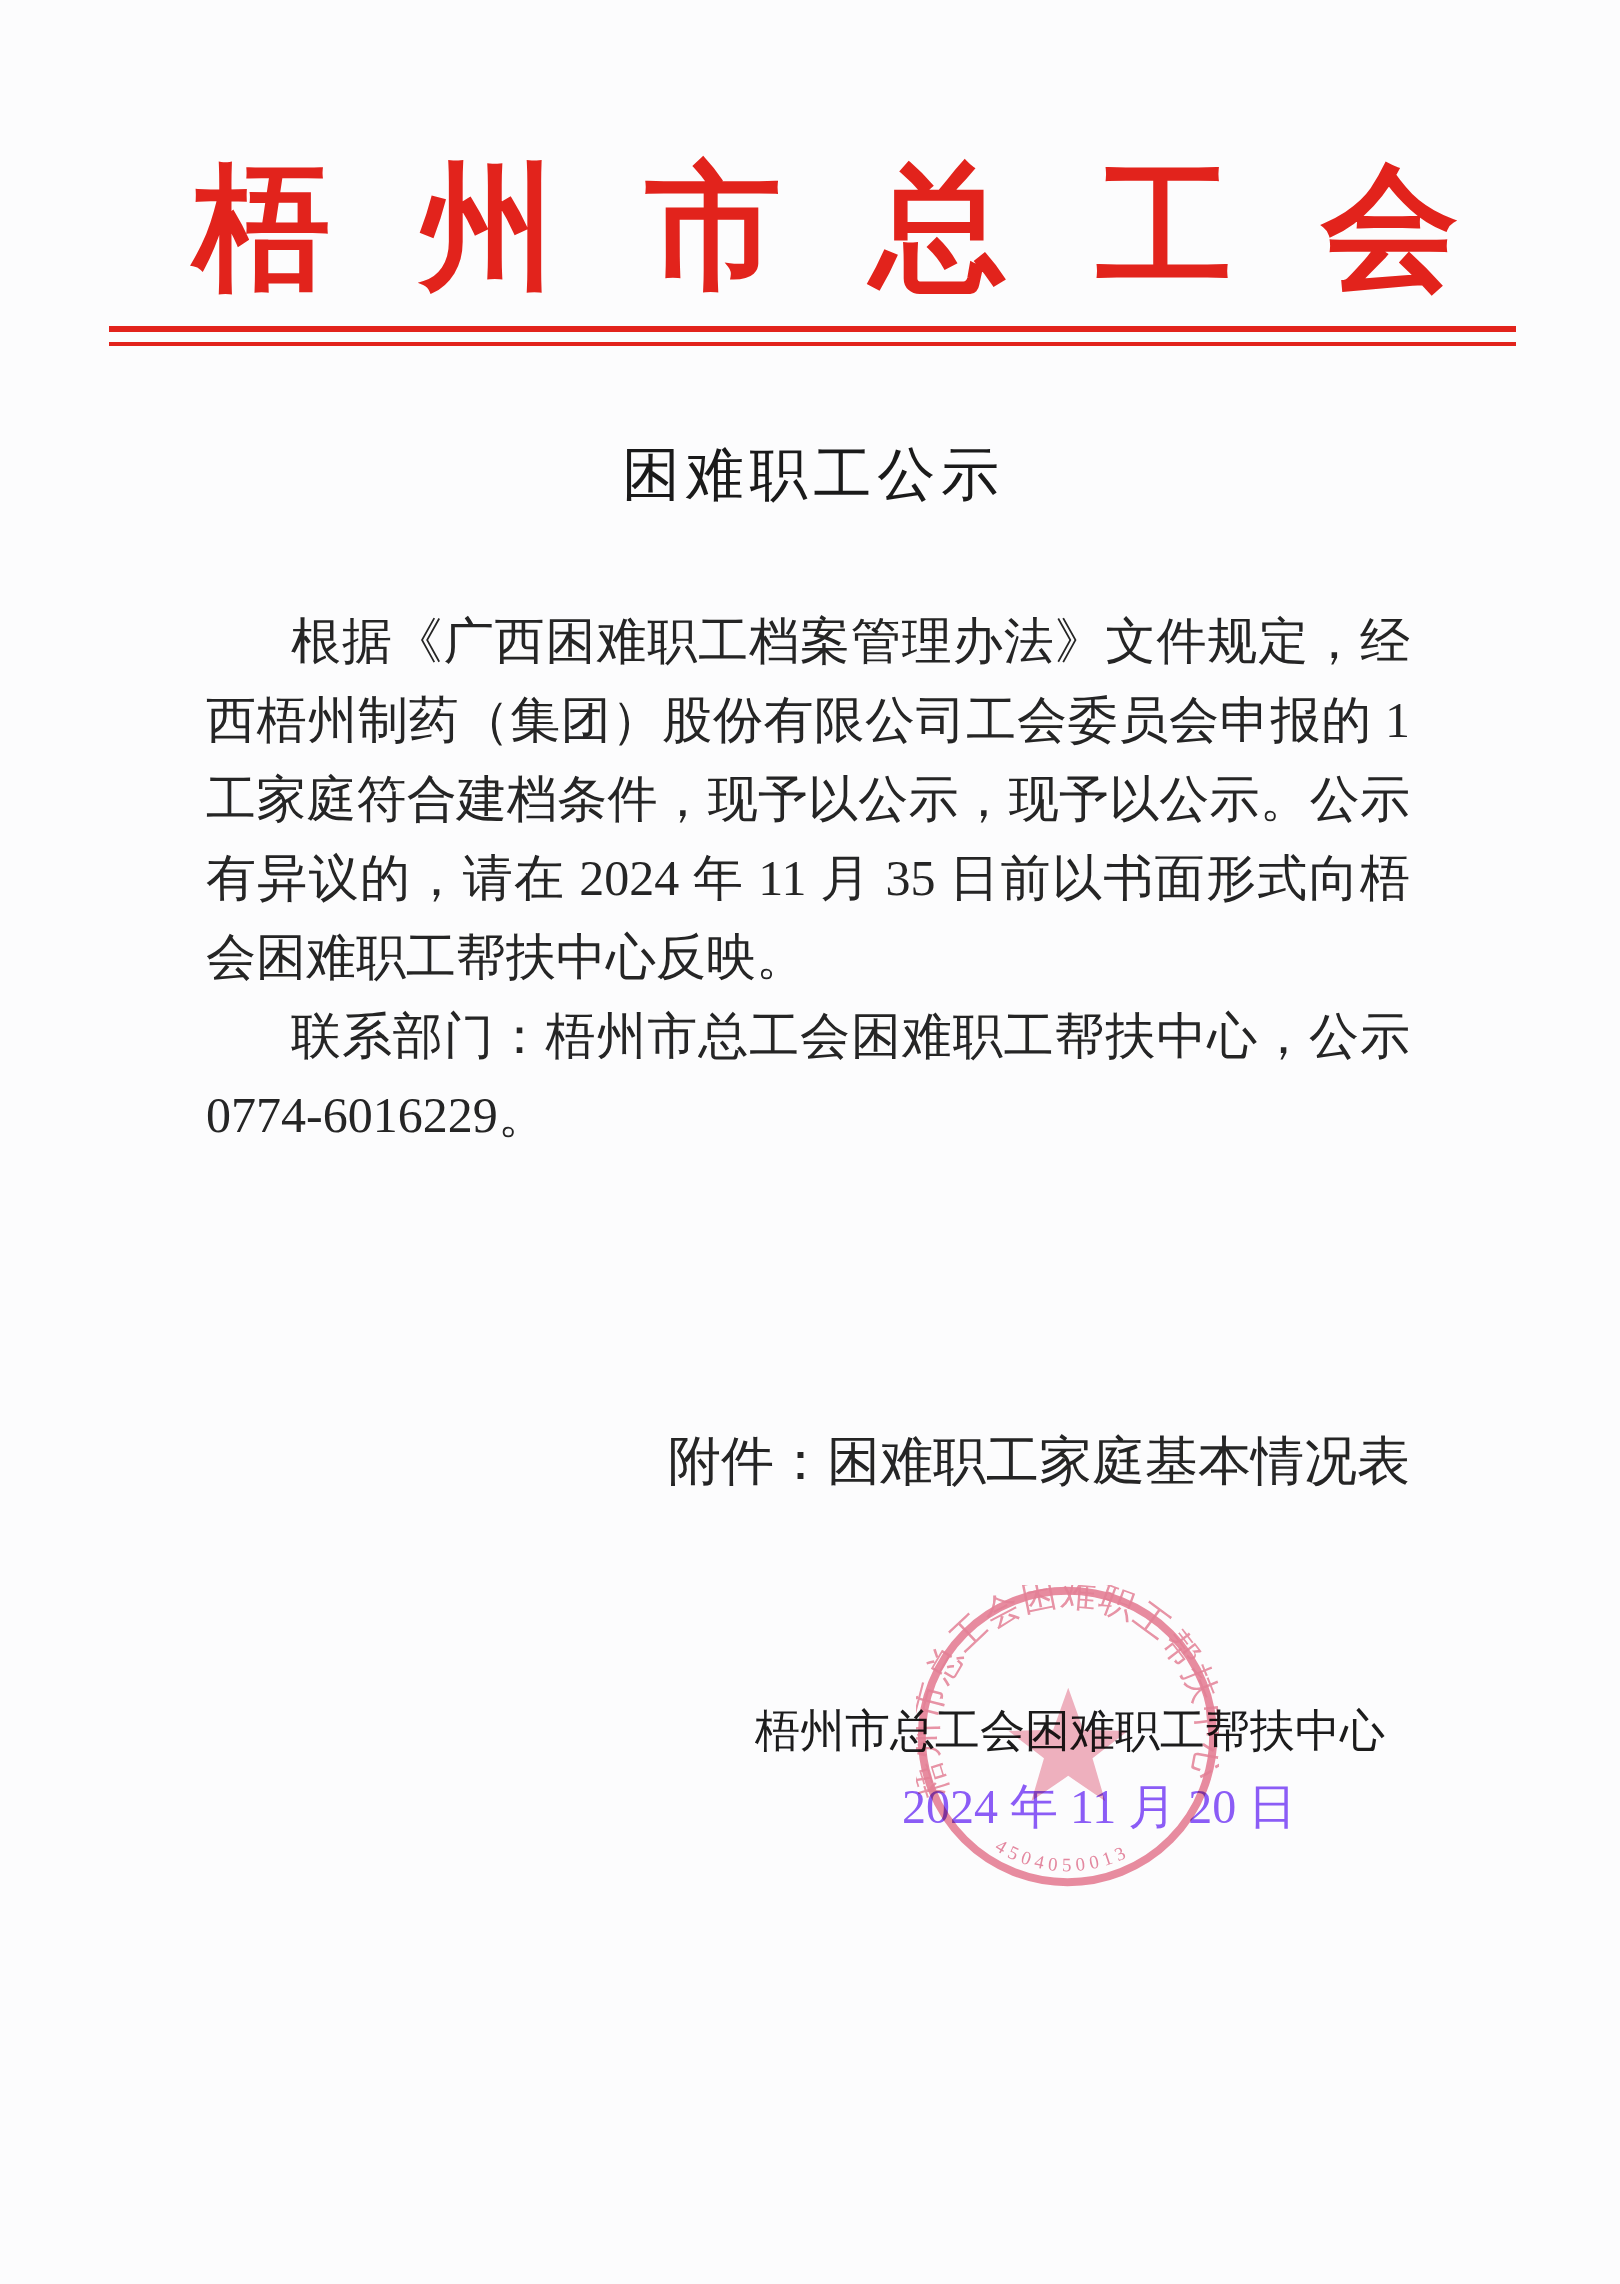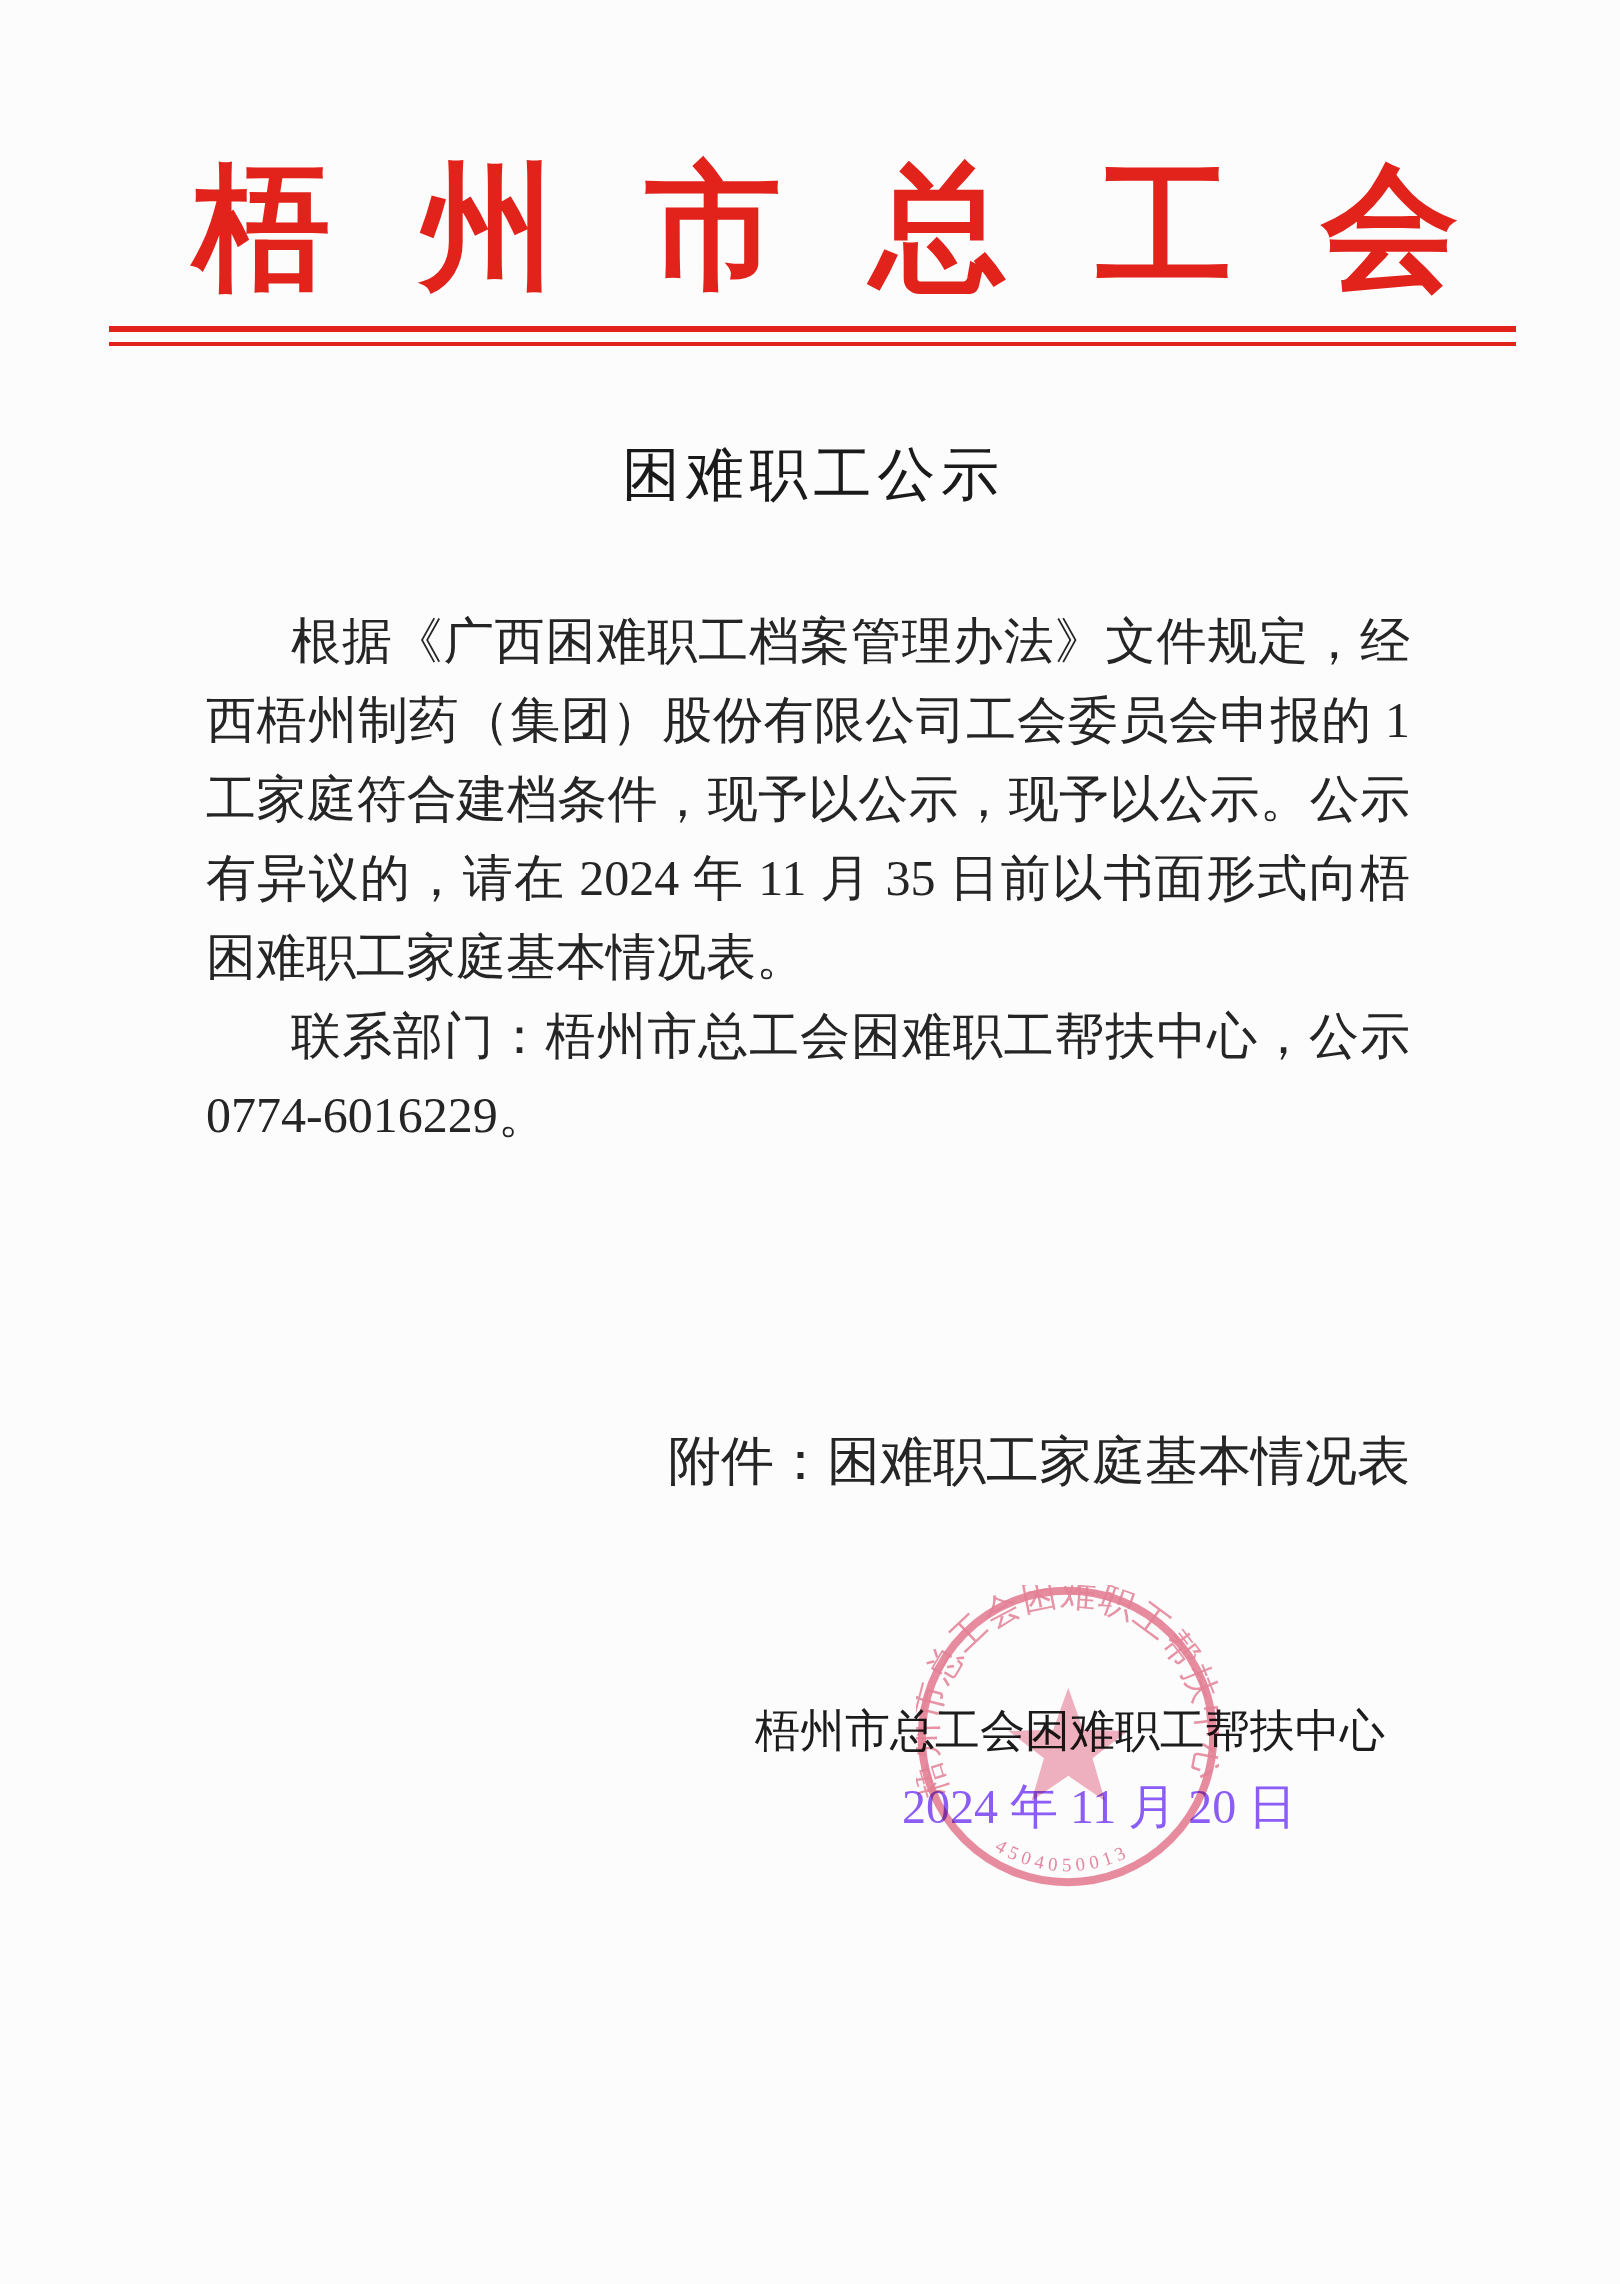--- a/index.html
+++ b/index.html
@@ -84,21 +84,21 @@
   <div class="rule rule-top"></div>
   <div class="rule rule-bottom"></div>
 
   <div class="doc-title">困难职工公示</div>
 
   <div class="body-block">
     <div class="body-line indent">根据《广西困难职工档案管理办法》文件规定，经审核，广</div>
     <div class="body-line">西梧州制药（集团）股份有限公司工会委员会申报的 1 户困难职</div>
     <div class="body-line">工家庭符合建档条件，现予以公示，现予以公示。公示期为</div>
     <div class="body-line">有异议的，请在 2024 年 11 月 35 日前以书面形式向梧州市总工</div>
-    <div class="body-line para-end">困难职工家庭基本情况表。</div>
+    <div class="body-line para-end">会困难职工帮扶中心反映。</div>
     <div class="body-line indent">联系部门：梧州市总工会困难职工帮扶中心，公示期为：</div>
     <div class="body-line para-end">0774-6016229。</div>
   </div>
 
   <div class="attachment">附件：困难职工家庭基本情况表</div>
 
   <div class="sig-org">梧州市总工会困难职工帮扶中心</div>
   <div class="sig-date">2024 年 11 月 20 日</div>
 
   <svg class="stamp" viewBox="0 0 416 416">

